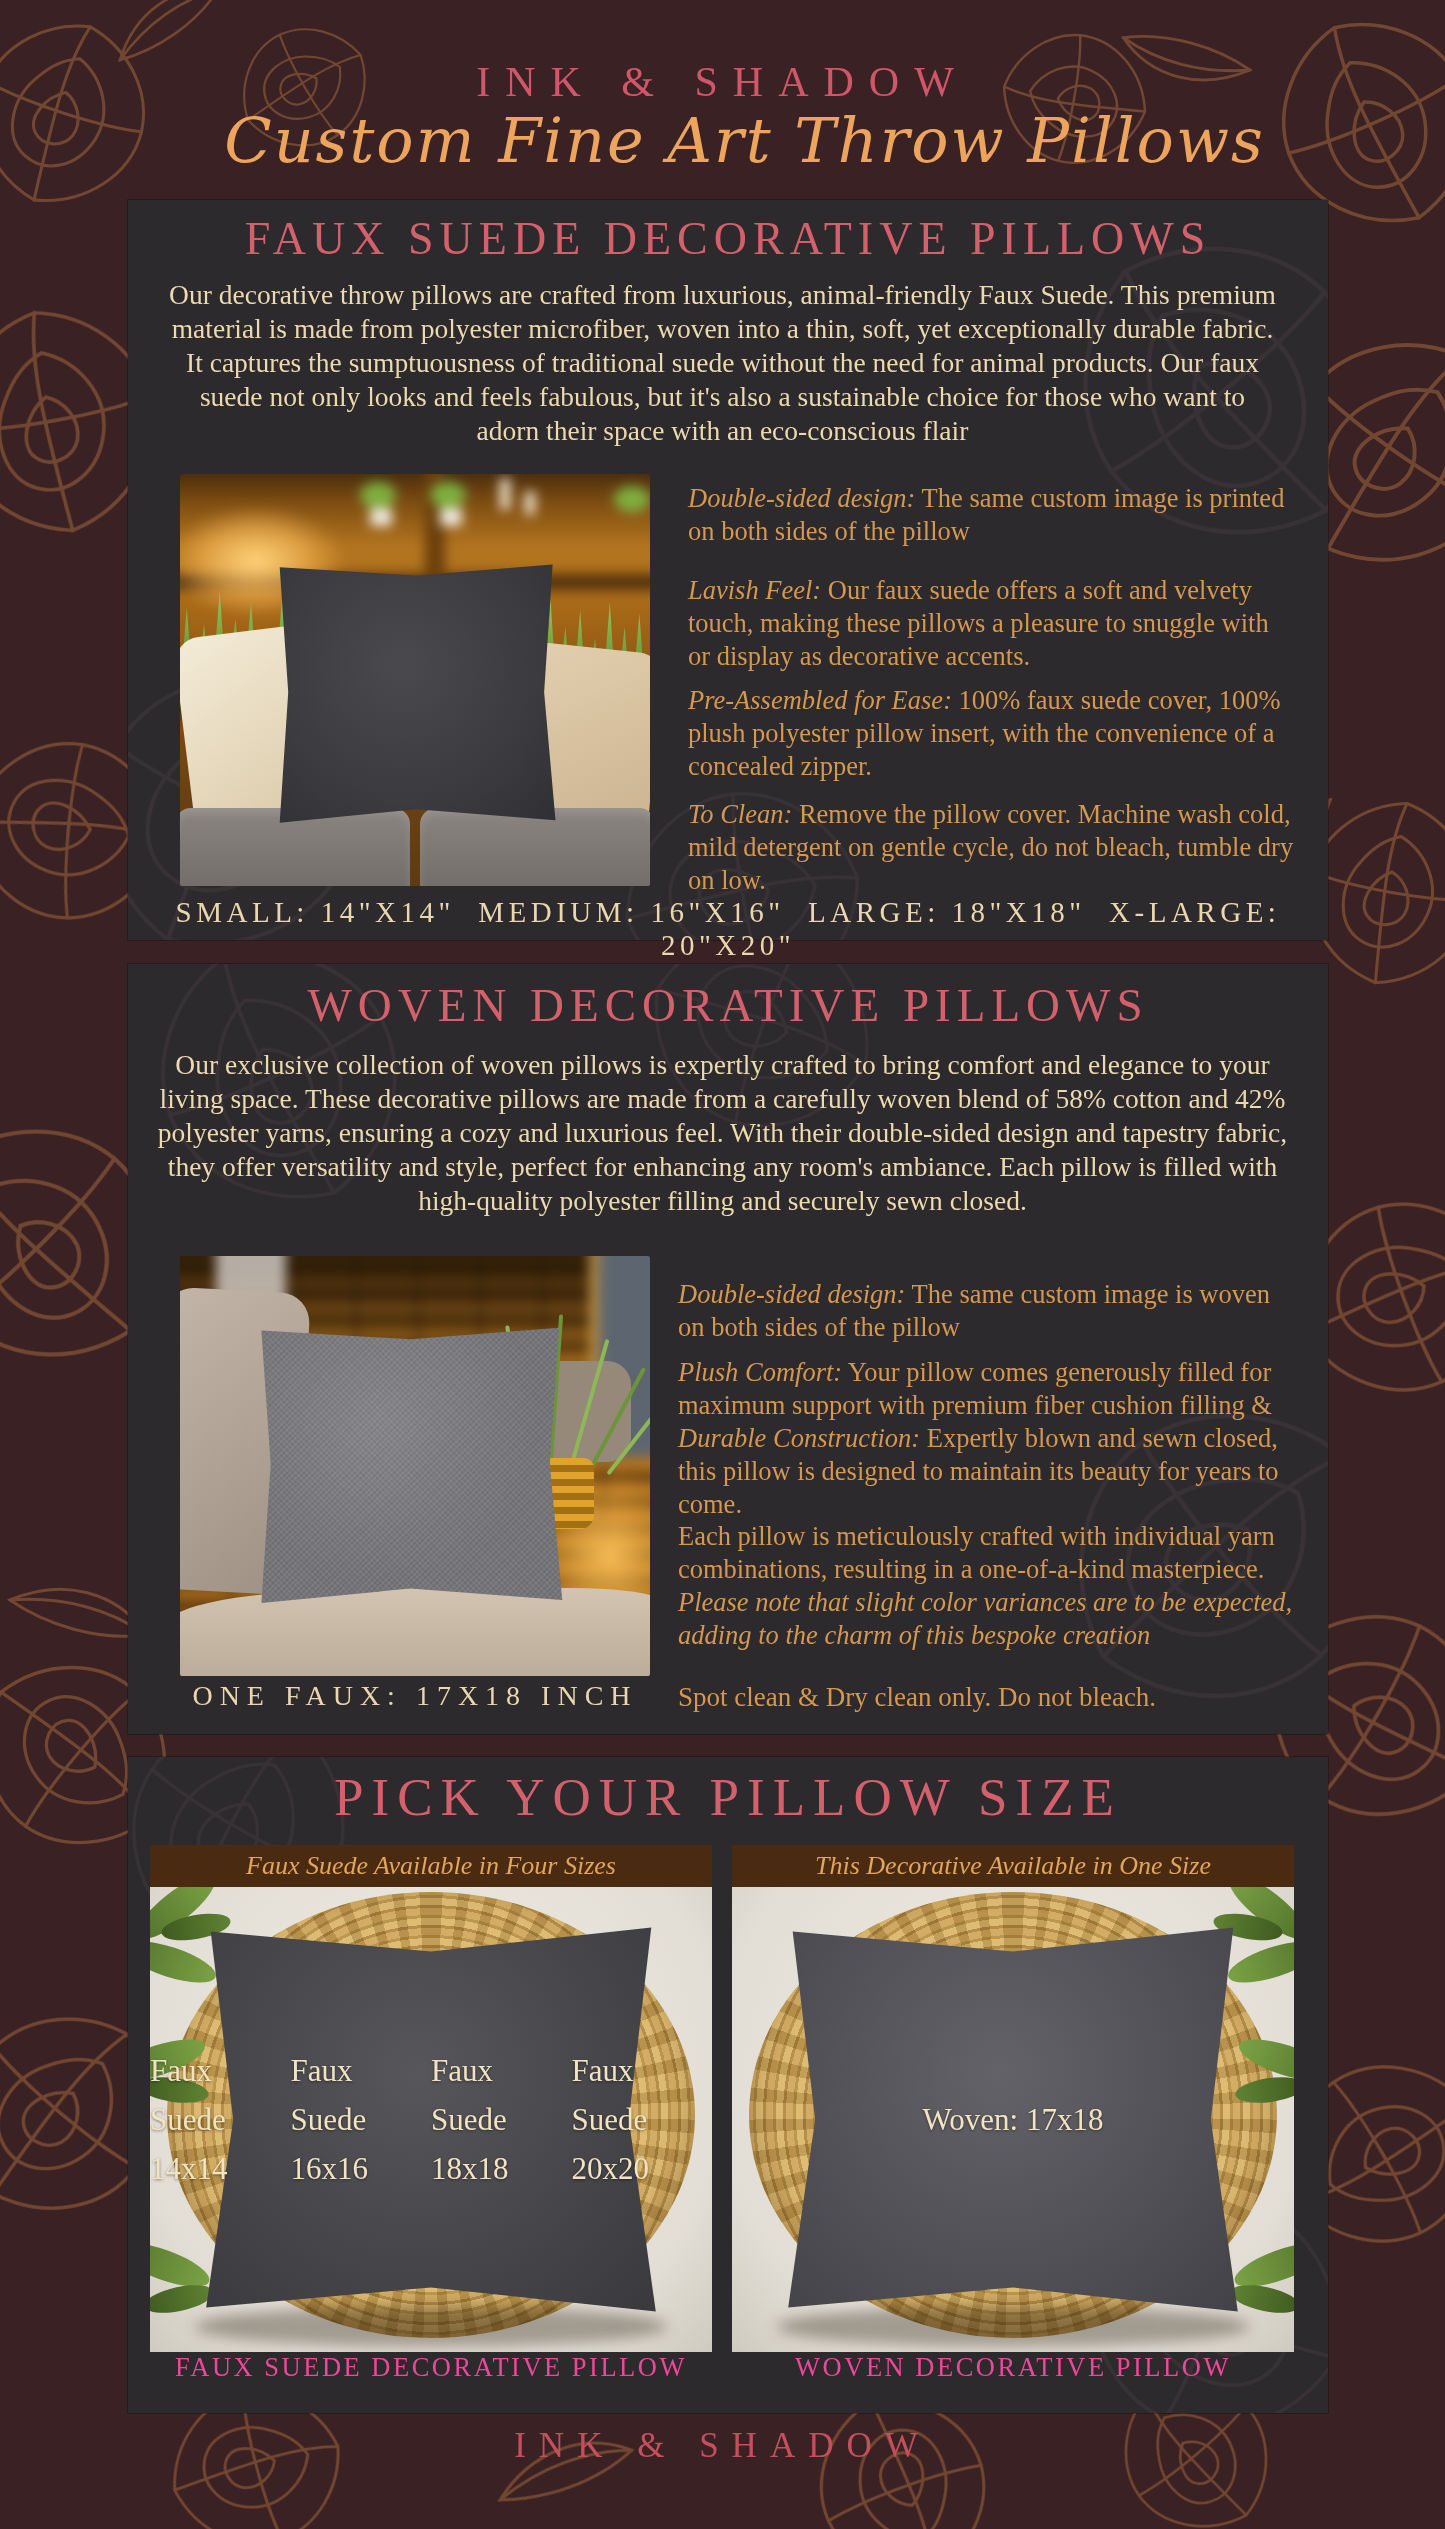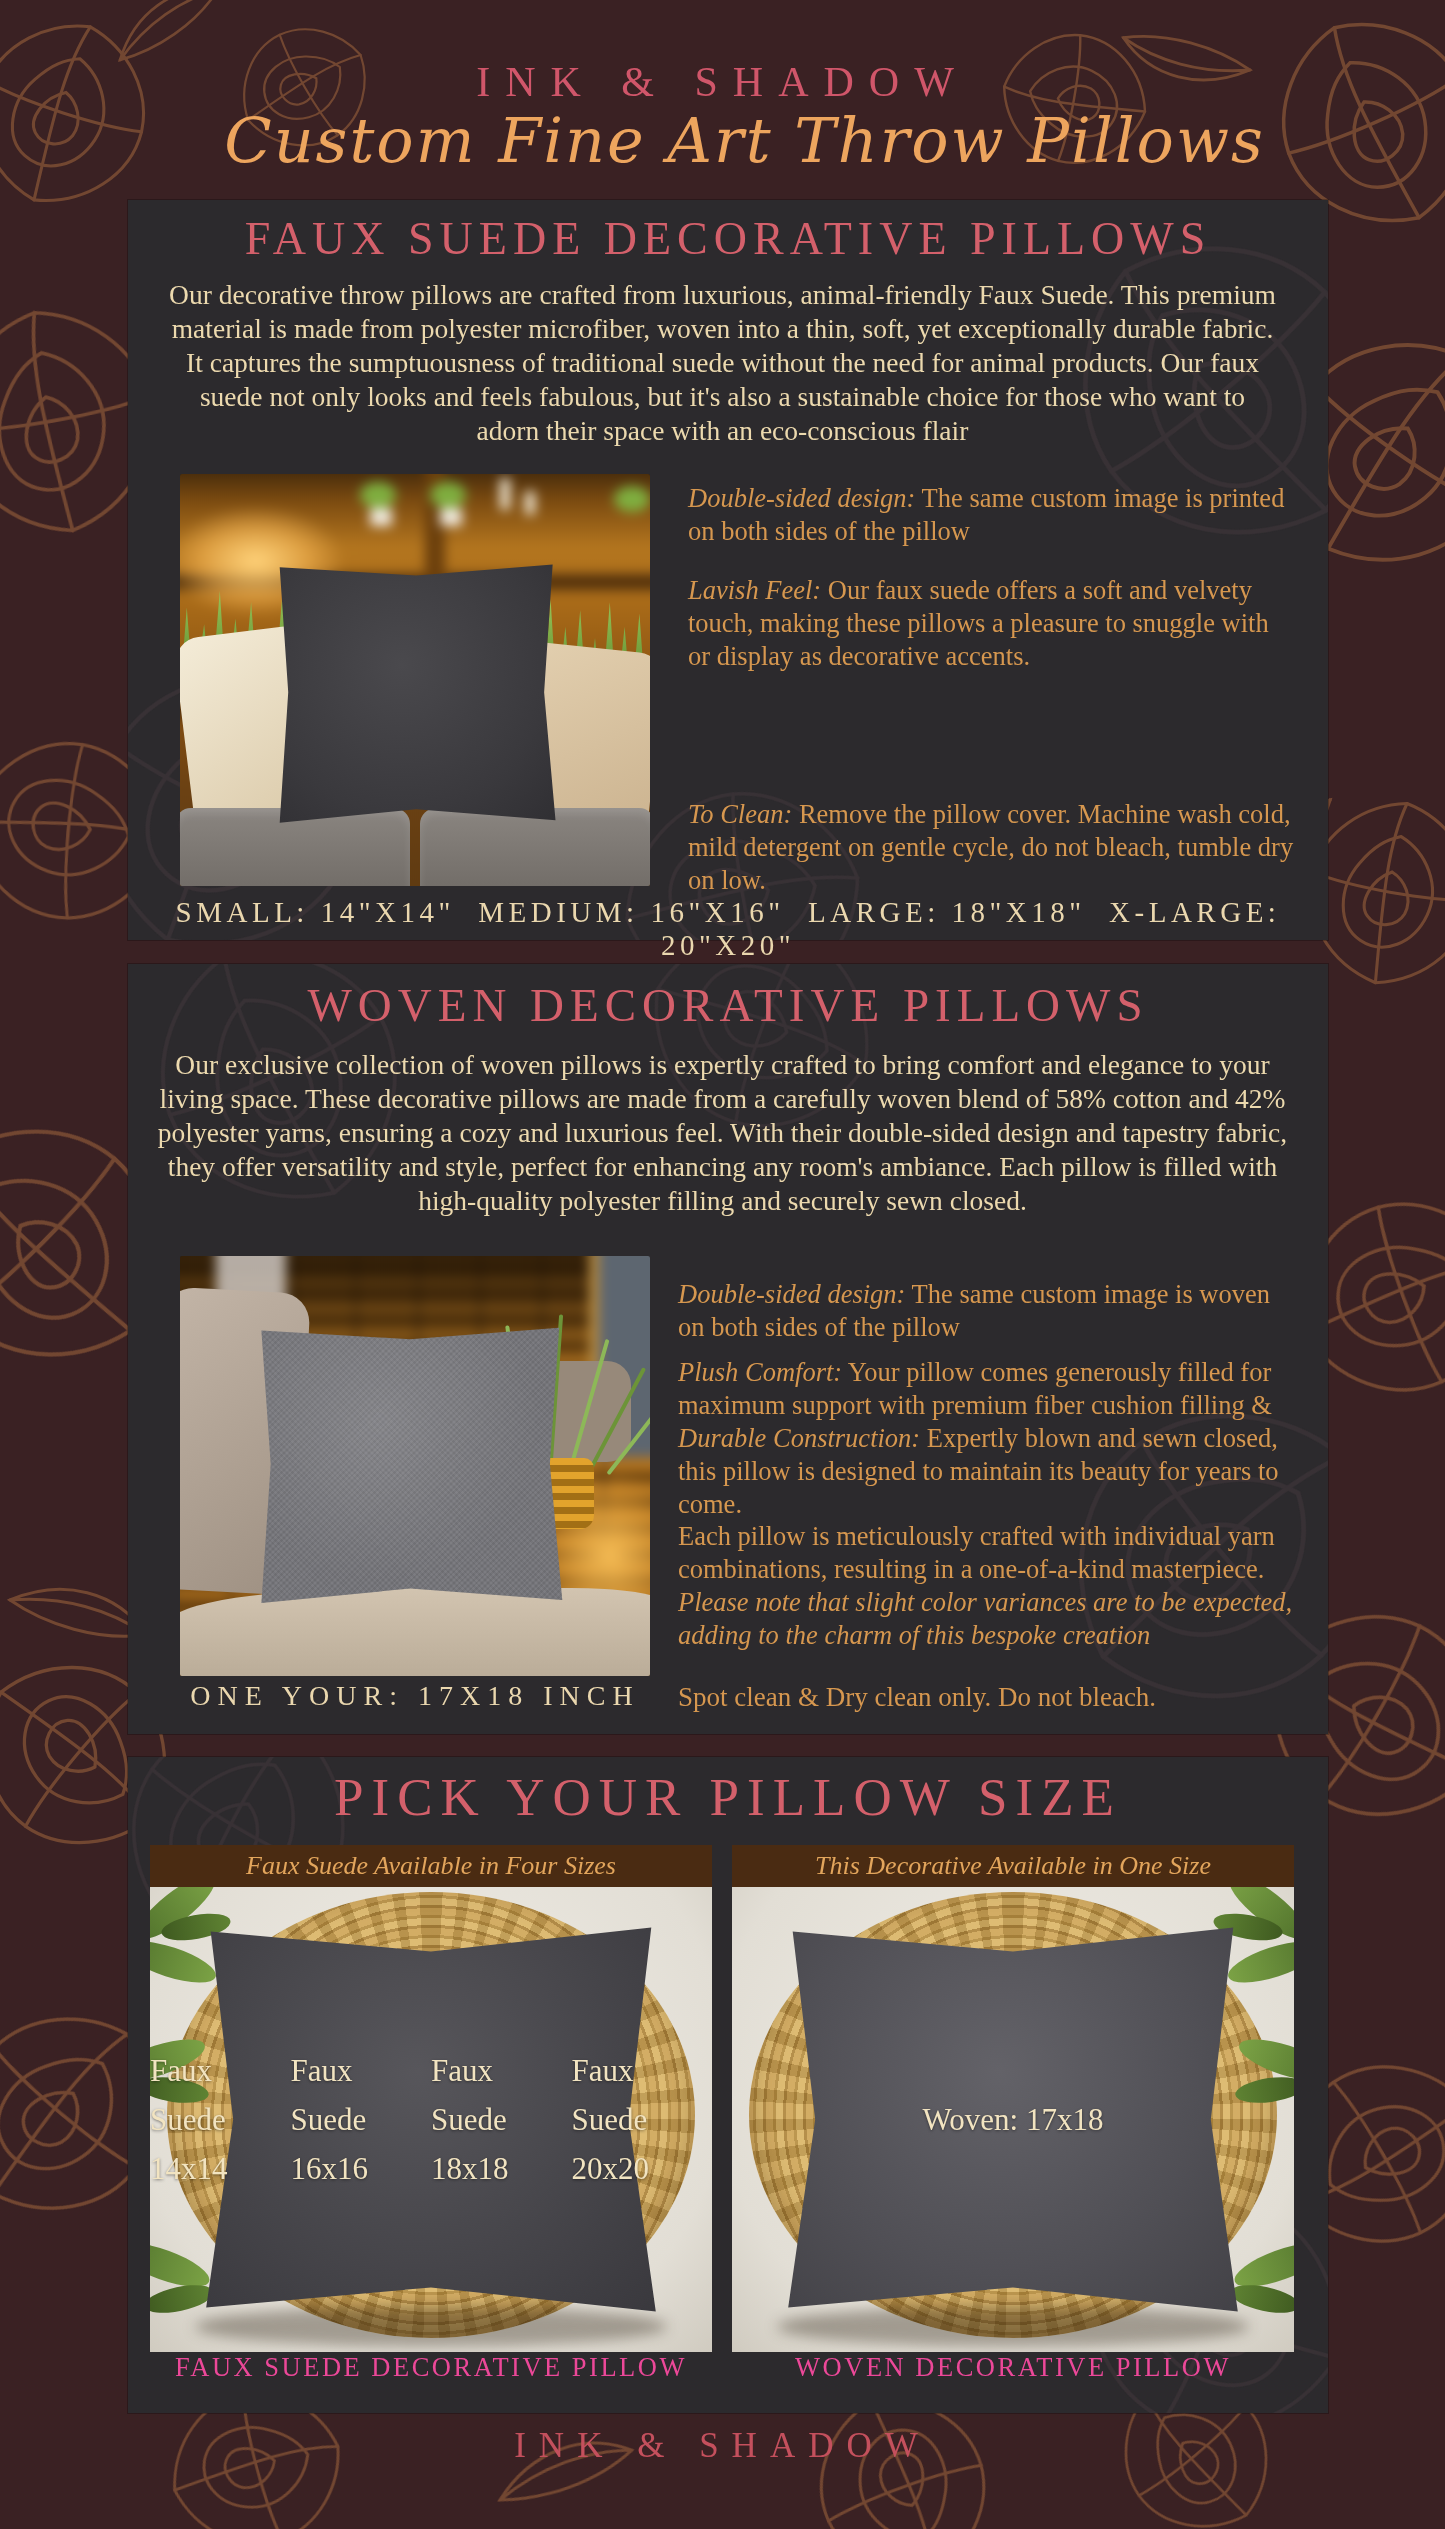--- a/index.html
+++ b/index.html
@@ -215,20 +215,21 @@
       <div class="abs p1-cushC"></div>
       <div class="abs p1-cushL"></div>
       <div class="abs p1-cushR"></div>
       <div class="abs sofa-seat" style="left:-1%;width:50%;"></div>
       <div class="abs sofa-seat" style="right:-1%;width:50%;"></div>
       <div class="abs pillow-shape p1-main"></div>
     </div>
 
     <div class="feat" style="top:282px;"><span class="it">Double-sided design:</span><span> The same custom image is printed on both sides of the pillow</span></div>
     <div class="feat" style="top:374px;"><span class="it">Lavish Feel:</span><span> Our faux suede offers a soft and velvety touch, making these pillows a pleasure to snuggle with or display as decorative accents.</span></div>
+    <div class="feat" style="top:484px;"><span class="it">Pre-Assembled for Ease:</span><span> 100% faux suede cover, 100% plush polyester pillow insert, with the convenience of a concealed zipper.</span></div>
     <div class="feat" style="top:598px;"><span class="it">To Clean:</span><span> Remove the pillow cover. Machine wash cold, mild detergent on gentle cycle, do not bleach, tumble dry on low.</span></div>
 
     <div class="sizes-line">SMALL: 14"X14"  MEDIUM: 16"X16"  LARGE: 18"X18"  X-LARGE: 20"X20"</div>
   </div>
 
   <div class="panel" id="panel2">
     <svg class="panelpat" viewBox="0 0 1189 770">
       <g stroke="#3a3337" stroke-width="2" fill="none" opacity=".9">
         <use href="#peony" transform="translate(150,120) scale(2.0) rotate(-25)"></use>
         <use href="#peony" transform="translate(1080,600) scale(2.4) rotate(50)"></use>
@@ -257,21 +258,21 @@
       </div>
       <div class="abs p2-pot"></div>
       <div class="abs p2-seat"></div>
       <div class="abs pillow-shape p2-main"></div>
     </div>
 
     <div class="feat" style="top:298px;margin-top:16px;"><span class="it">Double-sided design:</span><span> The same custom image is woven on both sides of the pillow</span></div>
     <div class="feat" style="top:392px;"><span class="it">Plush Comfort:</span><span> Your pillow comes generously filled for maximum support with premium fiber cushion filling  &amp; </span><span class="it">Durable Construction:</span><span> Expertly blown and sewn closed, this pillow is designed to maintain its beauty for years to come.</span></div>
     <div class="feat" style="top:556px;"><span>Each pillow is meticulously crafted with individual yarn combinations, resulting in a one-of-a-kind masterpiece. </span><span class="it">Please note that slight color variances are to be expected, adding to the charm of this bespoke creation</span></div>
 
-    <div class="one-size">ONE YOUR: 17X18 INCH</div>
+    <div class="one-size">ONE FAUX: 17X18 INCH</div>
     <div class="care-line">Spot clean &amp; Dry clean only. Do not bleach.</div>
   </div>
 
   <div class="panel" id="panel3">
     <svg class="panelpat" viewBox="0 0 1189 656">
       <g stroke="#3a3337" stroke-width="2" fill="none" opacity=".9">
         <use href="#peony" transform="translate(100,80) scale(1.8) rotate(30)"></use>
         <use href="#peony" transform="translate(1090,560) scale(2.0) rotate(-70)"></use>
       </g>
     </svg>

